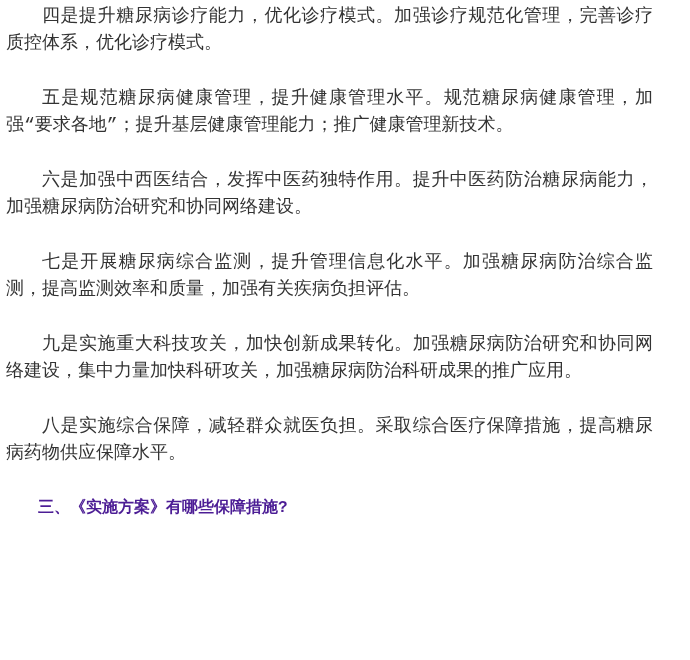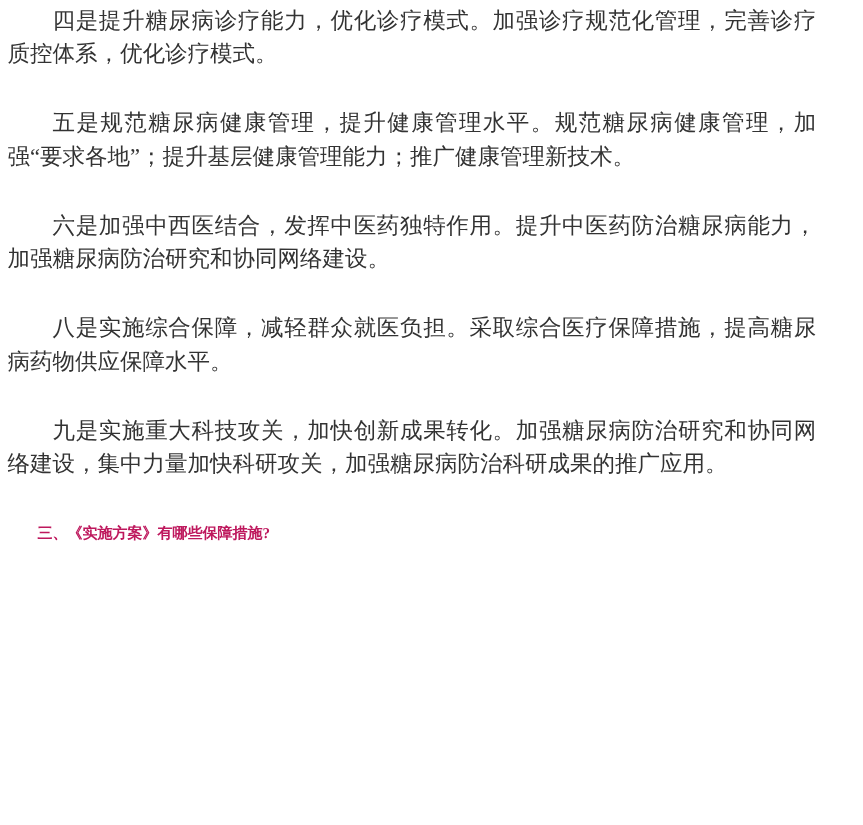--- a/index.html
+++ b/index.html
@@ -9,43 +9,44 @@
   }
   body {
     width: 690px;
     height: 660px;
     overflow: hidden;
   }
   .article {
     box-sizing: border-box;
     width: 658px;
     padding: 3px 5px 0 6px;
-    font-family: Liberation Serif, serif;
+    font-family: Liberation Mono, monospace;
     font-size: 18px;
     line-height: 27px;
     color: #333333;
     text-align: justify;
     letter-spacing: 0;
   }
   .article p {
     margin: 0 0 28px 0;
     text-indent: 2em;
   }
   .article h3 {
     margin: 0 0 28px 0;
-    font-size: 12px;
+    font-size: 16px;
     line-height: 27px;
     font-weight: bold;
-    color: #be185d;
+    color: #4c1d95;
     text-indent: 2em;
   }
 </style>
 </head>
 <body>
 
 <div class="article">
   <p>四是提升糖尿病诊疗能力，优化诊疗模式。加强诊疗规范化管理，完善诊疗质控体系，优化诊疗模式。</p>
   <p>五是规范糖尿病健康管理，提升健康管理水平。规范糖尿病健康管理，加强“要求各地”；提升基层健康管理能力；推广健康管理新技术。</p>
   <p>六是加强中西医结合，发挥中医药独特作用。提升中医药防治糖尿病能力，加强糖尿病防治研究和协同网络建设。</p>
+  <p>七是开展糖尿病综合监测，提升管理信息化水平。加强糖尿病防治综合监测，提高监测效率和质量，加强有关疾病负担评估。</p>
+  <p>九是实施重大科技攻关，加快创新成果转化。加强糖尿病防治研究和协同网络建设，集中力量加快科研攻关，加强糖尿病防治科研成果的推广应用。</p>
   <p>八是实施综合保障，减轻群众就医负担。采取综合医疗保障措施，提高糖尿病药物供应保障水平。</p>
-  <p>九是实施重大科技攻关，加快创新成果转化。加强糖尿病防治研究和协同网络建设，集中力量加快科研攻关，加强糖尿病防治科研成果的推广应用。</p>
   <h3>三、《实施方案》有哪些保障措施?</h3>
 </div>
 
 </body></html>

